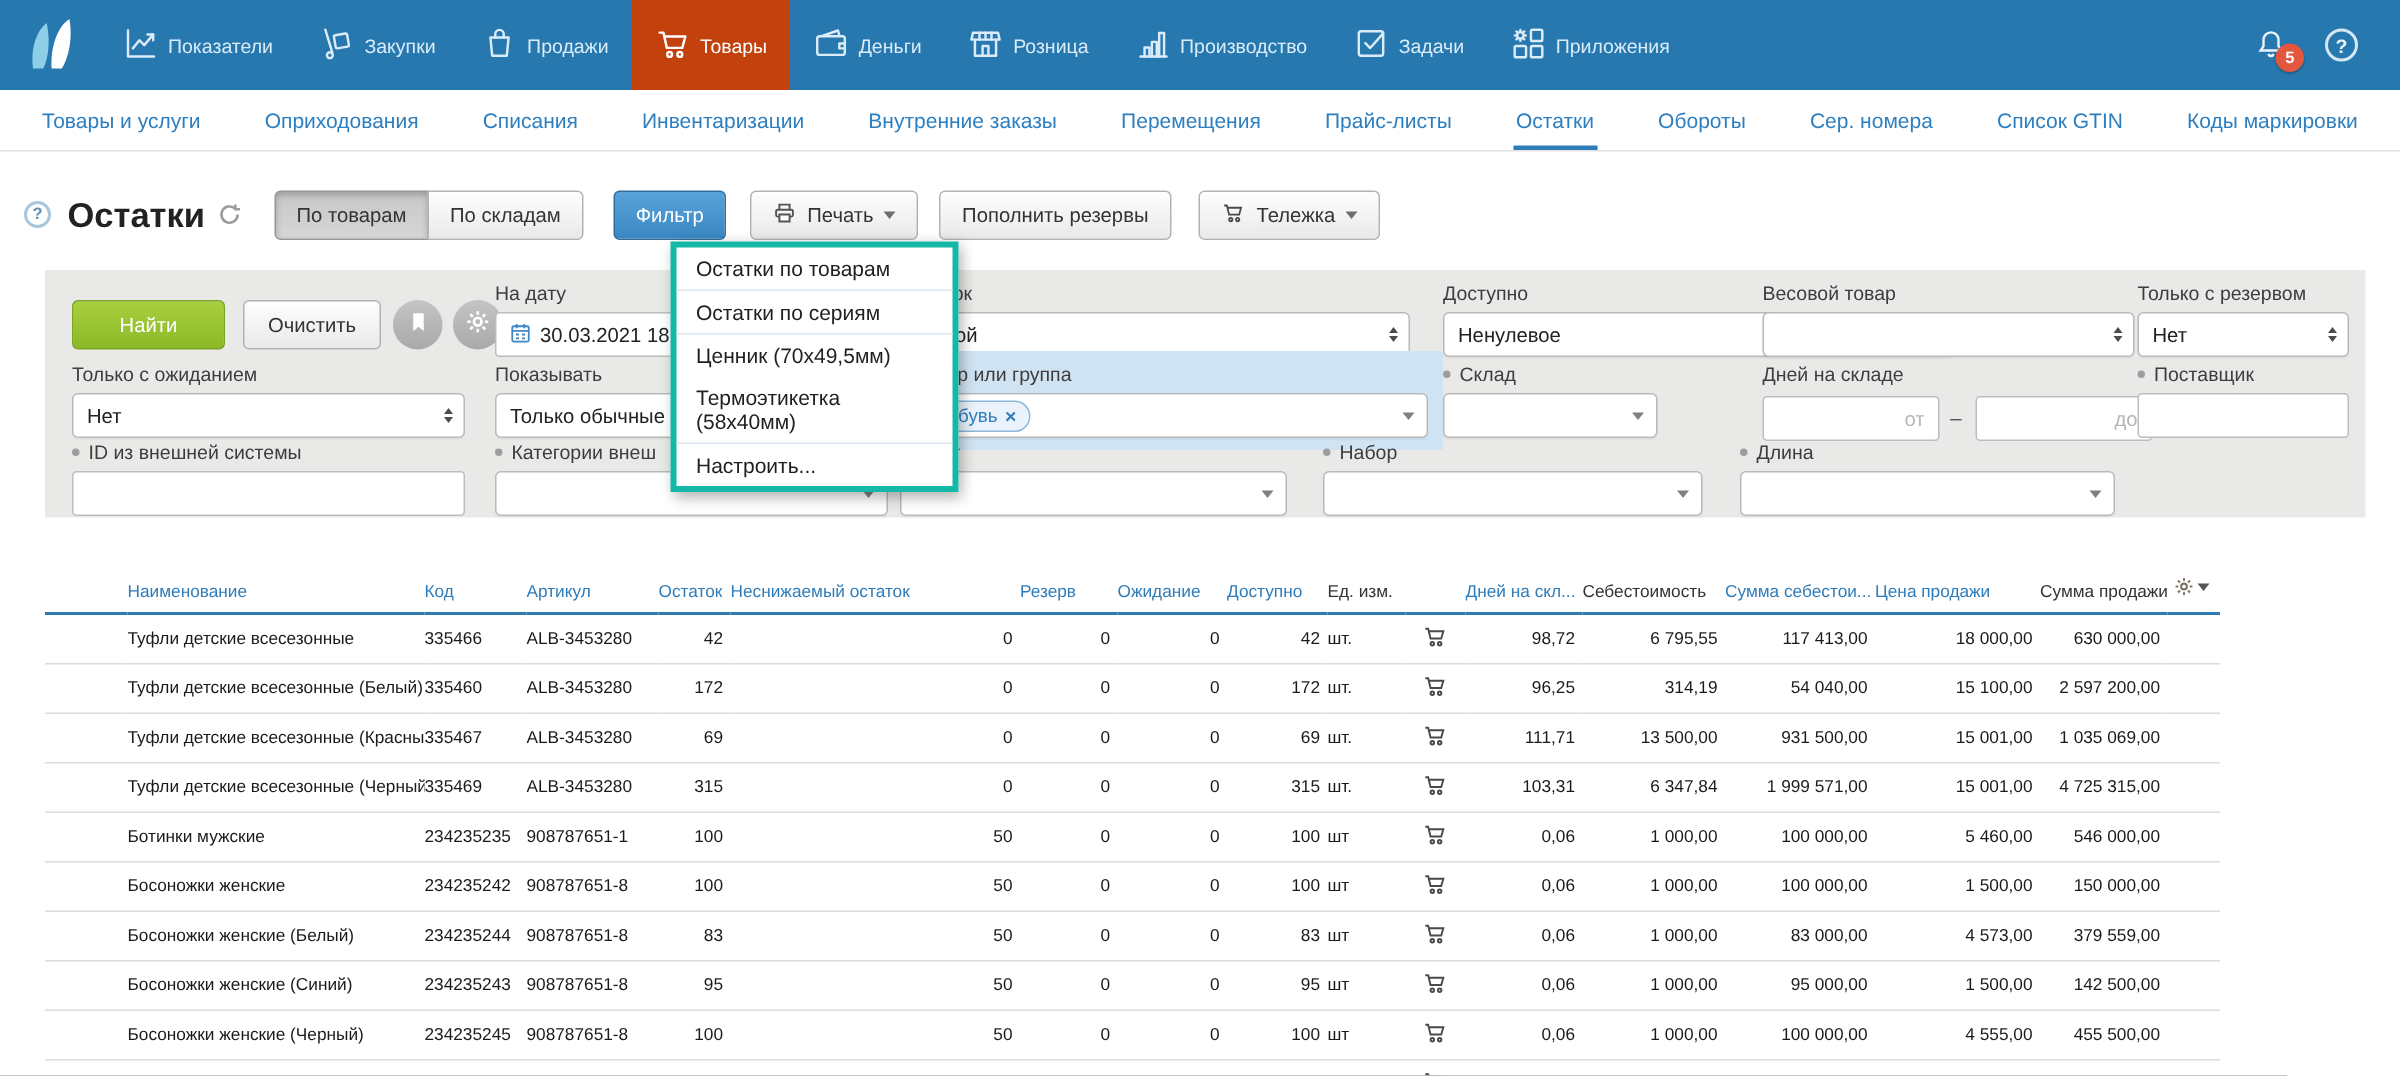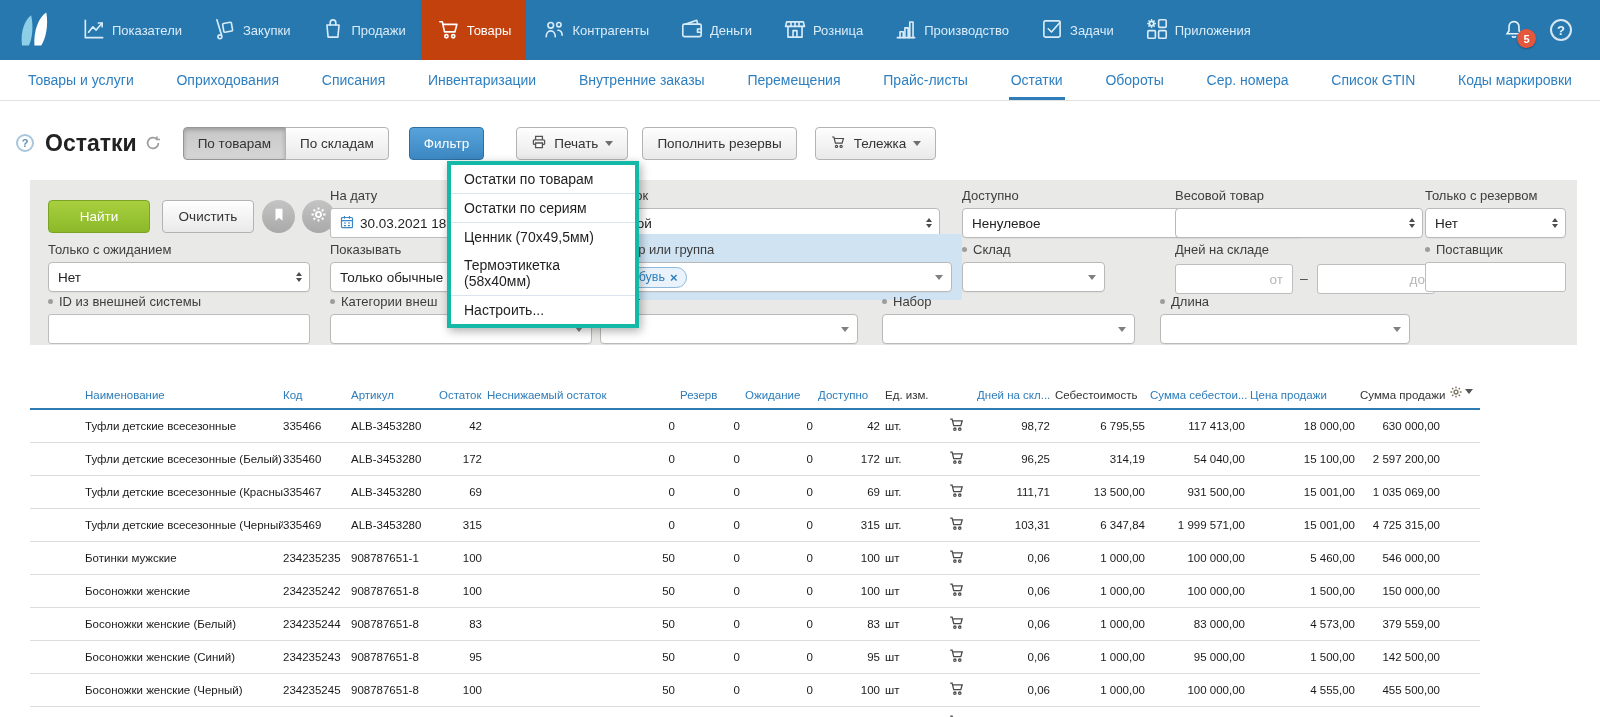--- a/index.html
+++ b/index.html
@@ -138,29 +138,20 @@
         <div class="nav-item active">
           <span><svg viewBox="0 0 24 24" fill="none" stroke="currentColor" stroke-width="1.5" stroke-linecap="round" stroke-linejoin="round">
               <path d="M3.5 5.3h2.3l2.1 9.4h9.5l1.9-7H7"></path>
               <circle cx="9.6" cy="18.7" r="1.5"></circle>
               <circle cx="15.9" cy="18.7" r="1.5"></circle>
             </svg></span>
           <span>Товары</span>
         </div>
         <div class="nav-item">
           <span><svg viewBox="0 0 24 24" fill="none" stroke="currentColor" stroke-width="1.5" stroke-linecap="round" stroke-linejoin="round">
-              <circle cx="9" cy="8.6" r="2.6"></circle>
-              <path d="M4.8 19.2c0-3.4 1.9-5.5 4.2-5.5s4.2 2.1 4.2 5.5"></path>
-              <circle cx="16.5" cy="8" r="2"></circle>
-              <path d="M15.7 13.2c2.1-.2 3.8 1.8 3.8 4.5"></path>
-            </svg></span>
-          <span>Контрагенты</span>
-        </div>
-        <div class="nav-item">
-          <span><svg viewBox="0 0 24 24" fill="none" stroke="currentColor" stroke-width="1.5" stroke-linecap="round" stroke-linejoin="round">
               <rect x="3.5" y="7.5" width="17" height="11.5" rx="1.5"></rect>
               <path d="M6.2 7.5L16.3 4l1 3.4"></path>
               <path d="M20.5 12h-3.4v3h3.4"></path>
             </svg></span>
           <span>Деньги</span>
         </div>
         <div class="nav-item">
           <span><svg viewBox="0 0 24 24" fill="none" stroke="currentColor" stroke-width="1.5" stroke-linecap="round" stroke-linejoin="round">
               <path d="M5.5 9.6v9.9h13V9.6"></path>
               <path d="M4.3 5.4h15.4l1 4.2H3.3z"></path>
@@ -234,21 +225,21 @@
       <svg width="16" height="16" viewBox="0 0 16 16" fill="none" stroke="#9c9c9c" stroke-width="1.7">
         <path d="M13.4 8A5.4 5.4 0 1 1 11.6 4"></path>
           <path d="M11.9 1.4v3.1h3.1"></path>
       </svg>
     </span>
     <div class="tgl" id="view-toggle">
         <button class="btn active">По товарам</button>
         <button class="btn">По складам</button>
       </div>
     <button class="btn blue" style="margin-left:20px">Фильтр</button>
-    <button class="btn" style="margin-left:32px">
+    <button class="btn" style="margin-left:16px">
       <span>
         <svg width="16" height="16" viewBox="0 0 16 16" fill="none" stroke="#555" stroke-width="1.3">
           <path d="M4.6 5.8V2.4h6.8v3.4"></path>
             <rect x="2.4" y="5.8" width="11.2" height="4.6" rx="1"></rect>
           <path d="M4.6 9h6.8v4.6H4.6z" fill="#fff"></path>
         </svg>
       </span>
       <span>Печать</span>
       <span class="caret"></span>
     </button>

